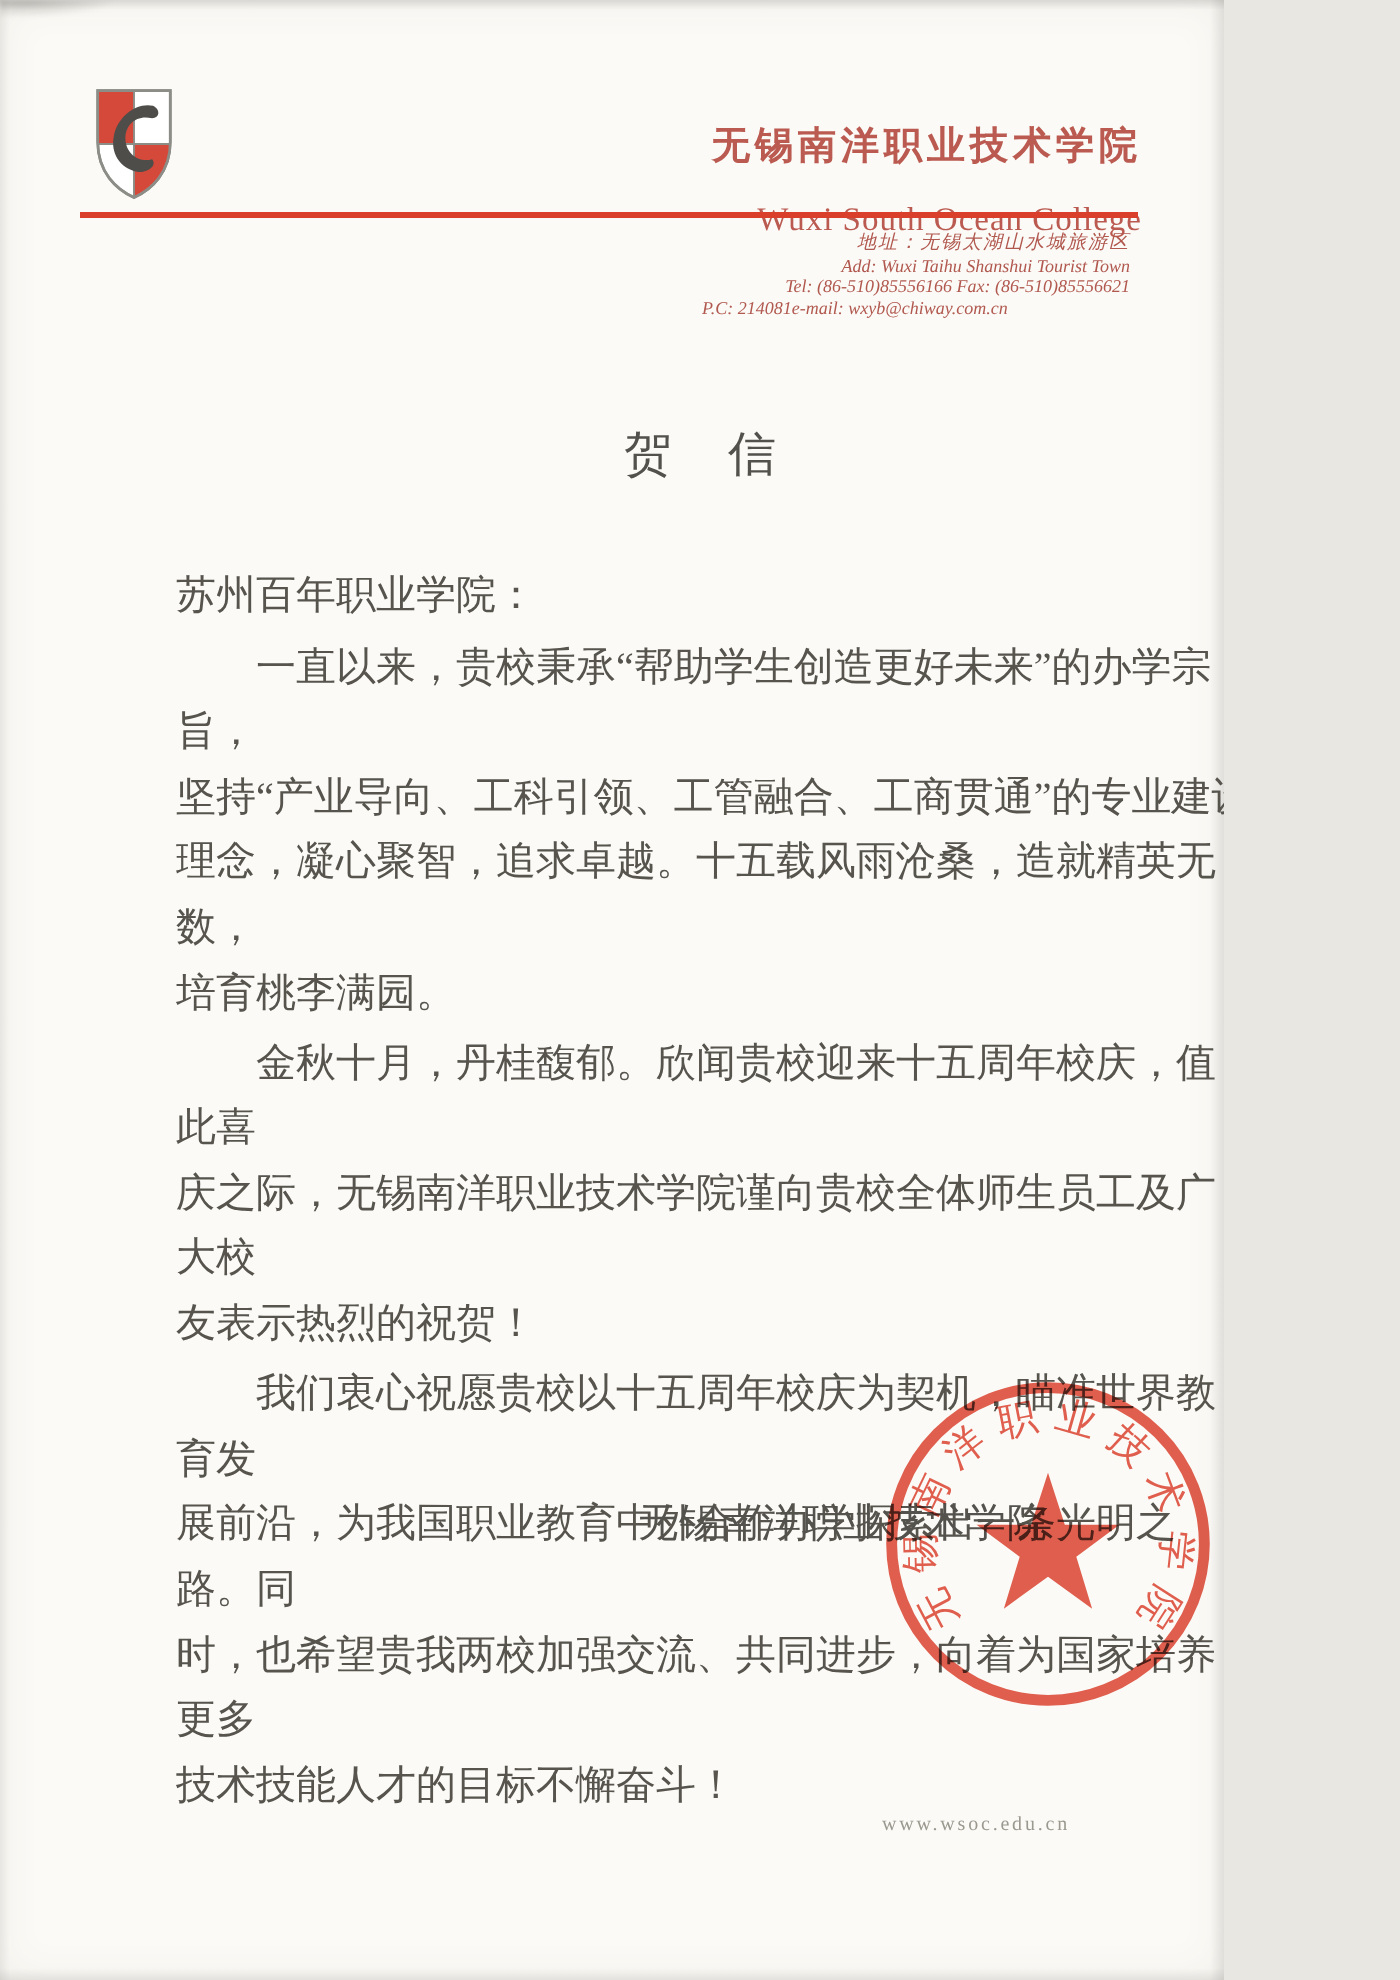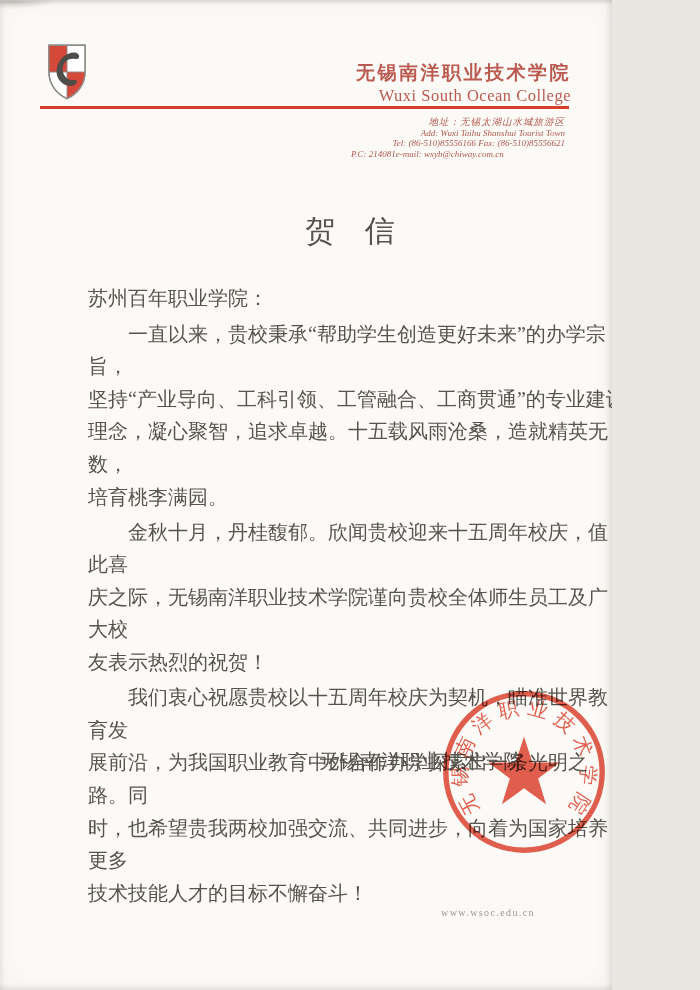--- a/index.html
+++ b/index.html
@@ -25,31 +25,31 @@
                background:radial-gradient(ellipse at 20% 0%, rgba(95,92,86,0.35), rgba(0,0,0,0) 70%);
                filter: blur(1px); }
   .mark-tr { position:absolute; left:652px; top:9px; width:17px; height:3px;
              background: rgba(95,92,88,0.5); transform: rotate(-16deg); border-radius:2px;
              filter: blur(0.4px); }
 
   
   .crest { position:absolute; left:46px; top:42px; width:42px; height:60px; }
   .school-names { position:absolute; right:41px; top:60px; text-align:right; color:#bb5a50; }
   .school-name-zh { font-size:19px; font-weight:600; letter-spacing:2.5px; white-space:nowrap; }
-  .school-name-en { font-size:16.5px; letter-spacing:0.5px; margin-top:0; white-space:nowrap; }
+  .school-name-en { font-size:16.5px; letter-spacing:0.5px; margin-top:14px; white-space:nowrap; }
   .red-rule { position:absolute; left:40px; right:43px; top:106px; height:2.5px; background:#d93f2b; }
 
   .contact { position:absolute; right:47px; top:117px; width:214px;
              color:#b1584f; font-size:9px; line-height:10.5px; text-align:right;font-style:italic; }
   .contact .zh { font-size:9.5px; letter-spacing:1px; }
   .contact .row-split { display:flex; justify-content:flex-start; }
 
   
   .letter-title { position:absolute; left:0; top:211px; width:700px; text-align:center;
-                  font-size:30px; color:#52514c; letter-spacing:11px; text-indent:11px;
+                  font-size:24px; color:#52514c; letter-spacing:11px; text-indent:11px;
                   font-weight:400; }
   .letter-body { position:absolute; left:88px; top:282px; width:538px;
                  font-size:20px; line-height:32.6px; color:#56544d; }
   .salutation { margin-bottom:3px; }
   .para { white-space:pre-line; text-indent:2em; margin-bottom:2.5px; }
 
   .signoff { position:absolute; right:88px; top:748px; text-align:right; color:#54524c; }
   .signature { font-size:20px; letter-spacing:0.5px; }
   .letter-date { font-size:19px; margin-top:14px; letter-spacing:1px; }
 

